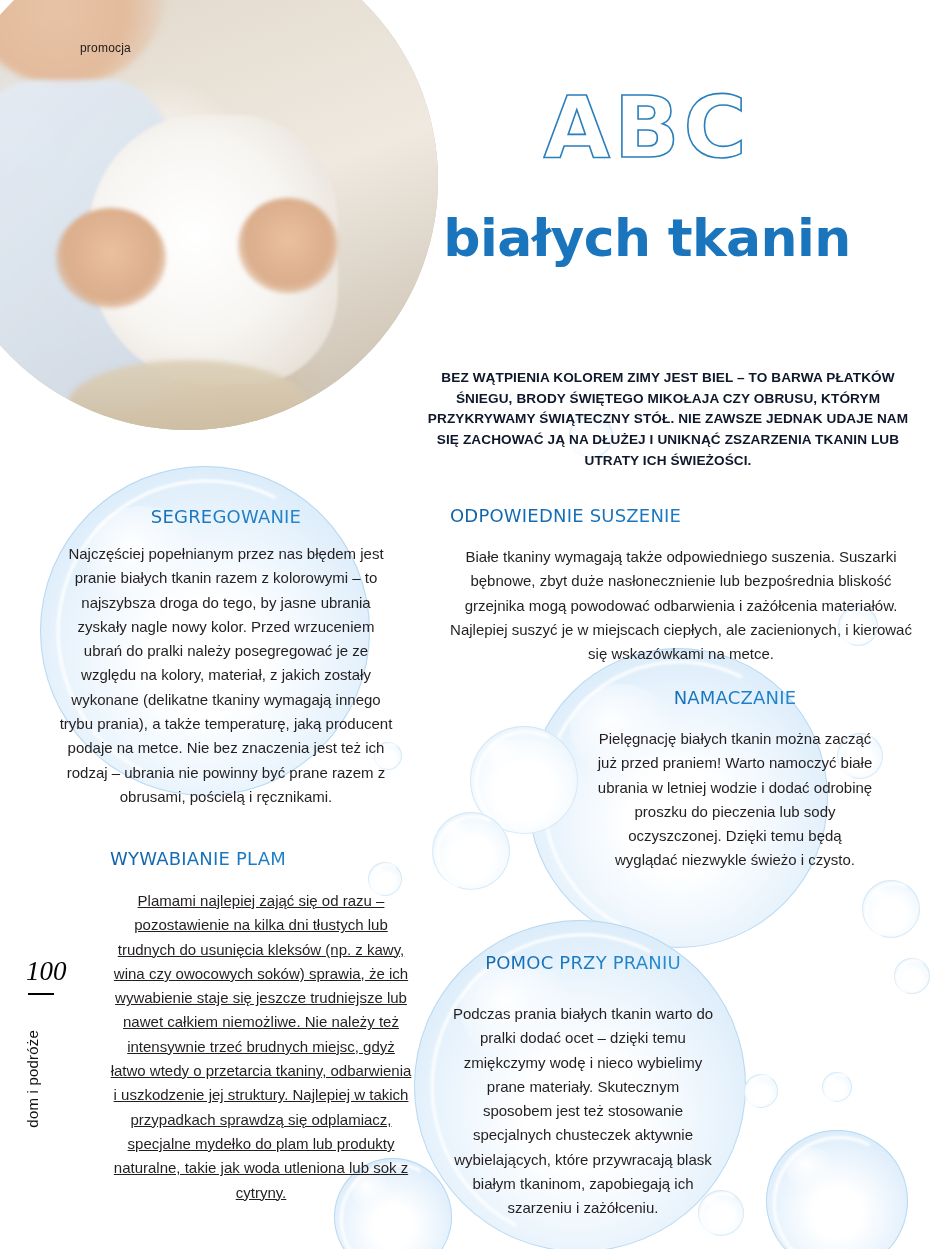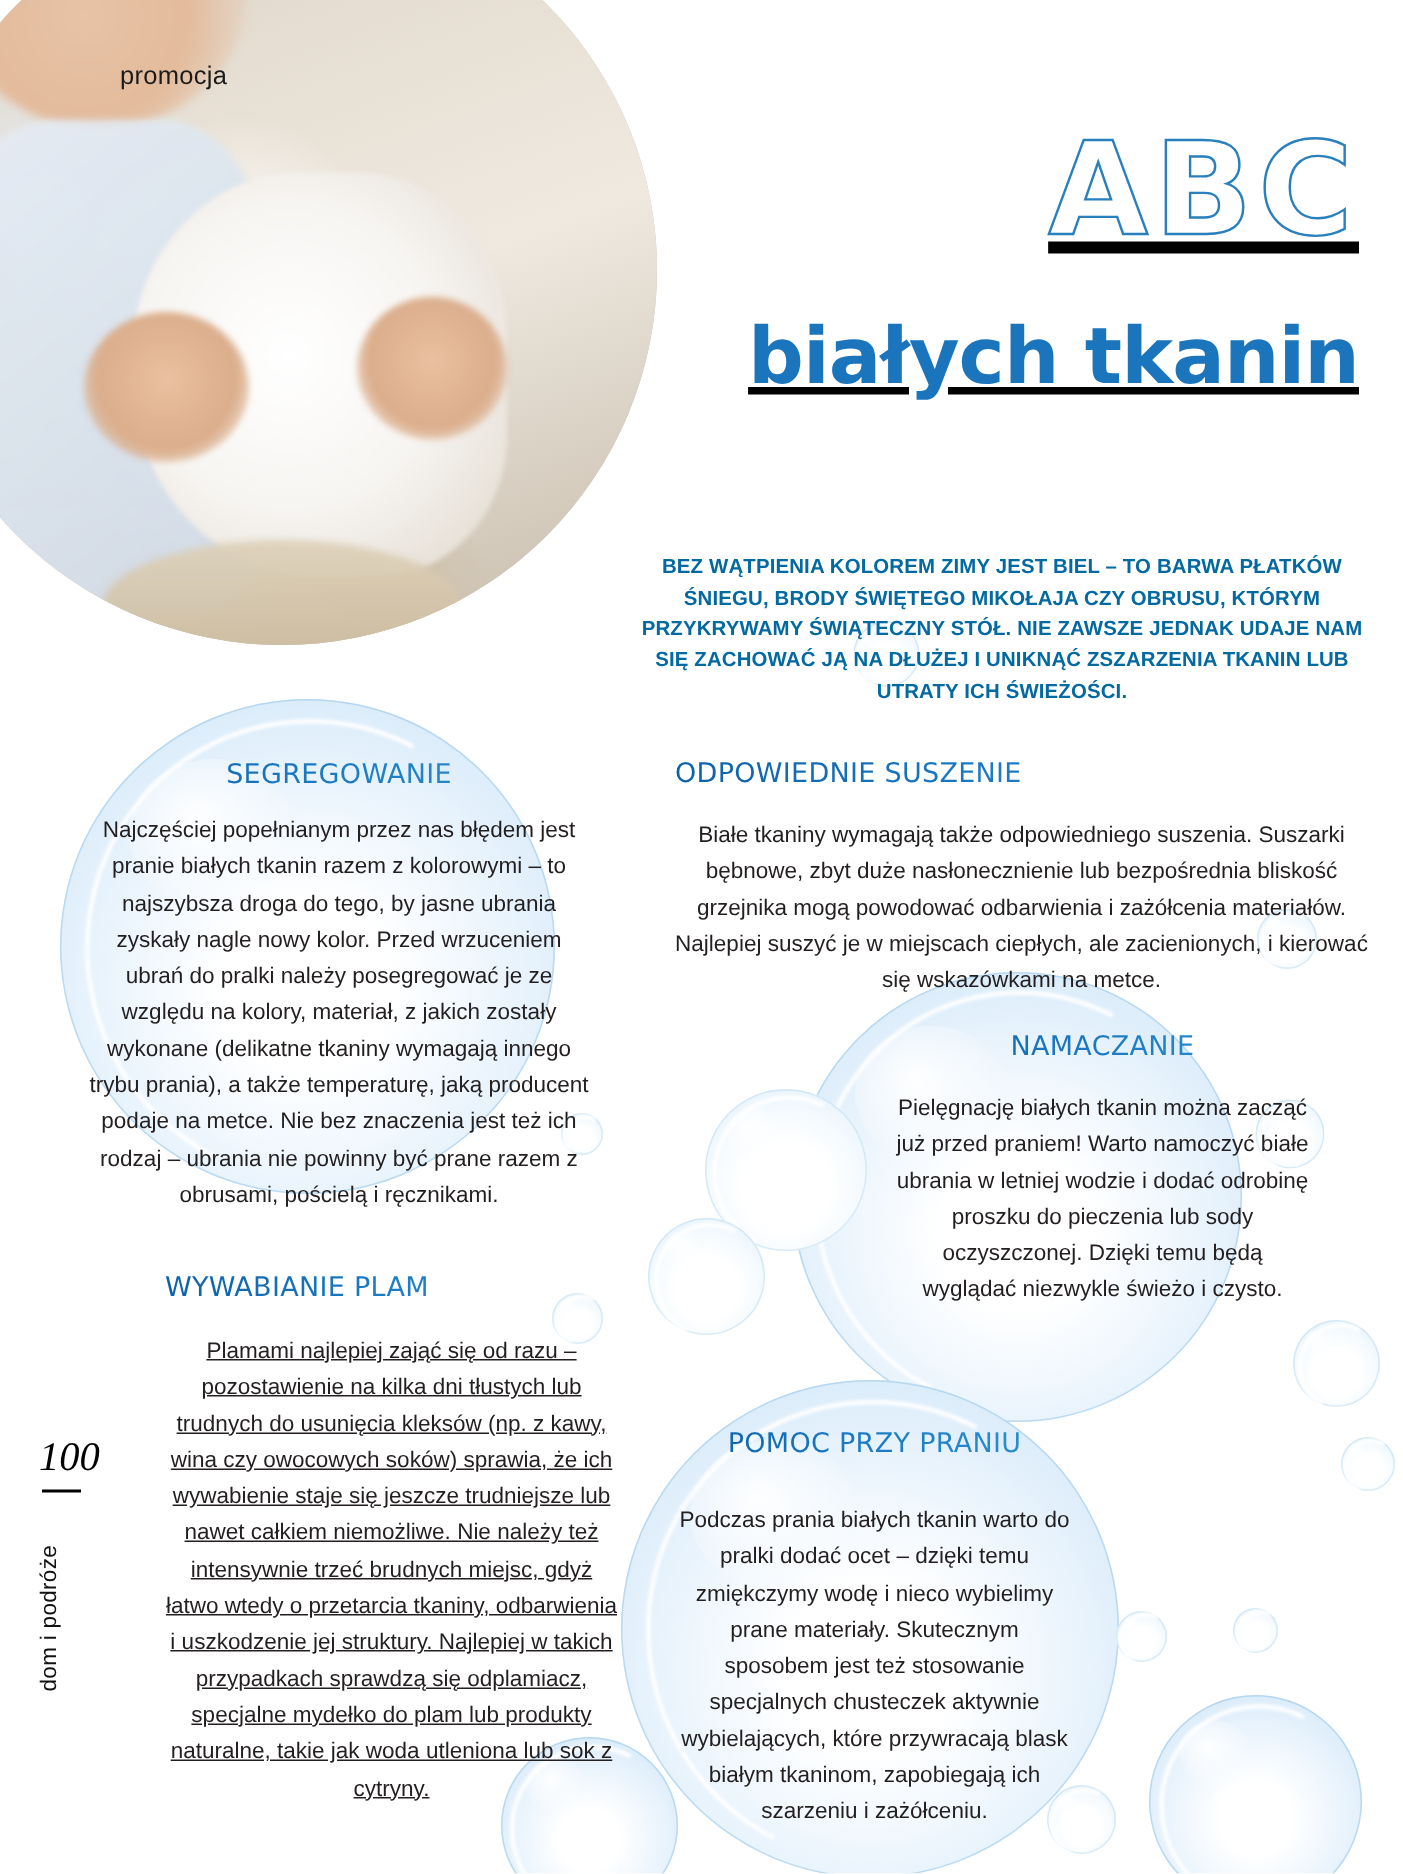--- a/index.html
+++ b/index.html
@@ -83,21 +83,21 @@
     filter: blur(2.4px);
     border-radius: 50% 50% 30% 30%;
     opacity: .9;
   }
 
   
   .promocja {
     position: absolute;
     left: 80px;
     top: 41px;
-    font-size: 17px;
+    font-size: 12px;
     color: #1b1b1b;
     letter-spacing: .2px;
     z-index: 40;
   }
 
   
   .bubble {
     position: absolute;
     border-radius: 50%;
     background:
@@ -133,26 +133,25 @@
   }
   .bubble.faint {
     background:
       radial-gradient(circle at 50% 60%, #ffffff 0%, #ffffff 34%, #f4fafe 60%, #e6f2fc 84%, #dcedfa 100%);
     box-shadow: inset 0 0 0 1px rgba(177,215,240,0.45);
   }
 
   
   .title-wrap {
     position: absolute;
-    left: 436px;
+    left: 412px;
     top: 86px;
     width: 470px;
-    text-align: right;
+    text-align: center;
     z-index: 30;
-    text-decoration: underline;
   }
   .abc {
     font-family: "DejaVu Sans", sans-serif;
     font-weight: bold;
     font-size: 86px;
     line-height: .96;
     letter-spacing: 4px;
     color: transparent;
     -webkit-text-stroke: 1.6px #2a7fbd;
     text-stroke: 1.6px #2a7fbd;
@@ -171,21 +170,21 @@
   .intro {
     position: absolute;
     left: 418px;
     top: 368px;
     width: 500px;
     text-align: center;
     font-family: "Liberation Sans", sans-serif;
     font-weight: bold;
     font-size: 13.6px;
     line-height: 1.52;
-    color: #0369a1;
+    color: #0f172a;
     letter-spacing: .1px;
     z-index: 30;
   }
 
   
   .sec-h {
     font-family: "DejaVu Sans", sans-serif;
     font-weight: normal;
     font-size: 18px;
     line-height: 1.22;

